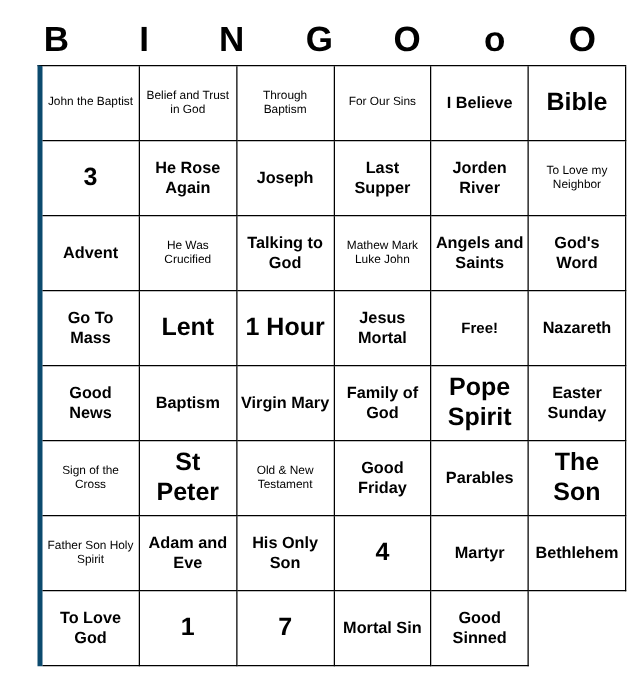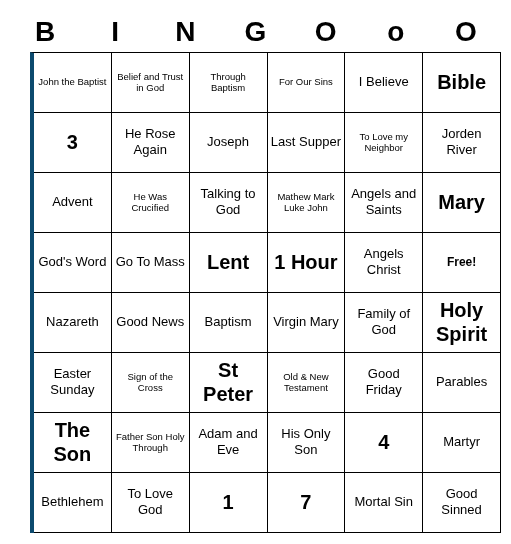--- a/index.html
+++ b/index.html
@@ -43,21 +43,21 @@
       padding: 3px;
       font-size: 11px;
       line-height: 1.2;
     }
     .bingo-cell.large-text {
       font-size: 20px;
       font-weight: bold;
     }
     .bingo-cell.medium-text {
       font-size: 13px;
-      font-weight: normal;
+      font-weight: bold;
       text-align: center;
     }
     .bingo-cell.small-text {
       font-size: 9.5px;
     }
     .bingo-cell.free {
       font-size: 12px;
       font-weight: bold;
     }
   </style>
@@ -78,48 +78,47 @@
   <div class="bingo-cell small-text">John the Baptist</div>
       <div class="bingo-cell small-text">Belief and Trust in God</div>
       <div class="bingo-cell small-text">Through Baptism</div>
       <div class="bingo-cell small-text">For Our Sins</div>
       <div class="bingo-cell medium-text">I Believe</div>
       <div class="bingo-cell large-text">Bible</div>
       <div class="bingo-cell large-text">3</div>
       <div class="bingo-cell medium-text">He Rose Again</div>
       <div class="bingo-cell medium-text">Joseph</div>
       <div class="bingo-cell medium-text">Last Supper</div>
+      <div class="bingo-cell medium-text">Jorden River</div>
       <div class="bingo-cell small-text">To Love my Neighbor</div>
-      <div class="bingo-cell medium-text">Jorden River</div>
       <div class="bingo-cell medium-text">Advent</div>
       <div class="bingo-cell small-text">He Was Crucified</div>
       <div class="bingo-cell medium-text">Talking to God</div>
       <div class="bingo-cell small-text">Mathew Mark Luke John</div>
       <div class="bingo-cell medium-text">Angels and Saints</div>
-      <div class="bingo-cell large-text">Mary</div>
       <div class="bingo-cell medium-text">God's Word</div>
       <div class="bingo-cell medium-text">Go To Mass</div>
       <div class="bingo-cell large-text">Lent</div>
       <div class="bingo-cell large-text">1 Hour</div>
-      <div class="bingo-cell medium-text">Angels Christ</div>
+      <div class="bingo-cell medium-text">Jesus Mortal</div>
       <div class="bingo-cell free">Free!</div>
       <div class="bingo-cell medium-text">Nazareth</div>
       <div class="bingo-cell medium-text">Good News</div>
       <div class="bingo-cell medium-text">Baptism</div>
       <div class="bingo-cell medium-text">Virgin Mary</div>
       <div class="bingo-cell medium-text">Family of God</div>
-      <div class="bingo-cell large-text">Holy Spirit</div>
+      <div class="bingo-cell large-text">Pope Spirit</div>
       <div class="bingo-cell medium-text">Easter Sunday</div>
       <div class="bingo-cell small-text">Sign of the Cross</div>
       <div class="bingo-cell large-text">St Peter</div>
       <div class="bingo-cell small-text">Old &amp; New Testament</div>
       <div class="bingo-cell medium-text">Good Friday</div>
       <div class="bingo-cell medium-text">Parables</div>
       <div class="bingo-cell large-text">The Son</div>
-      <div class="bingo-cell small-text">Father Son Holy Through</div>
+      <div class="bingo-cell small-text">Father Son Holy Spirit</div>
       <div class="bingo-cell medium-text">Adam and Eve</div>
       <div class="bingo-cell medium-text">His Only Son</div>
       <div class="bingo-cell large-text">4</div>
       <div class="bingo-cell medium-text">Martyr</div>
       <div class="bingo-cell medium-text">Bethlehem</div>
       <div class="bingo-cell medium-text">To Love God</div>
       <div class="bingo-cell large-text">1</div>
       <div class="bingo-cell large-text">7</div>
       <div class="bingo-cell medium-text">Mortal Sin</div>
       <div class="bingo-cell medium-text">Good Sinned</div>

